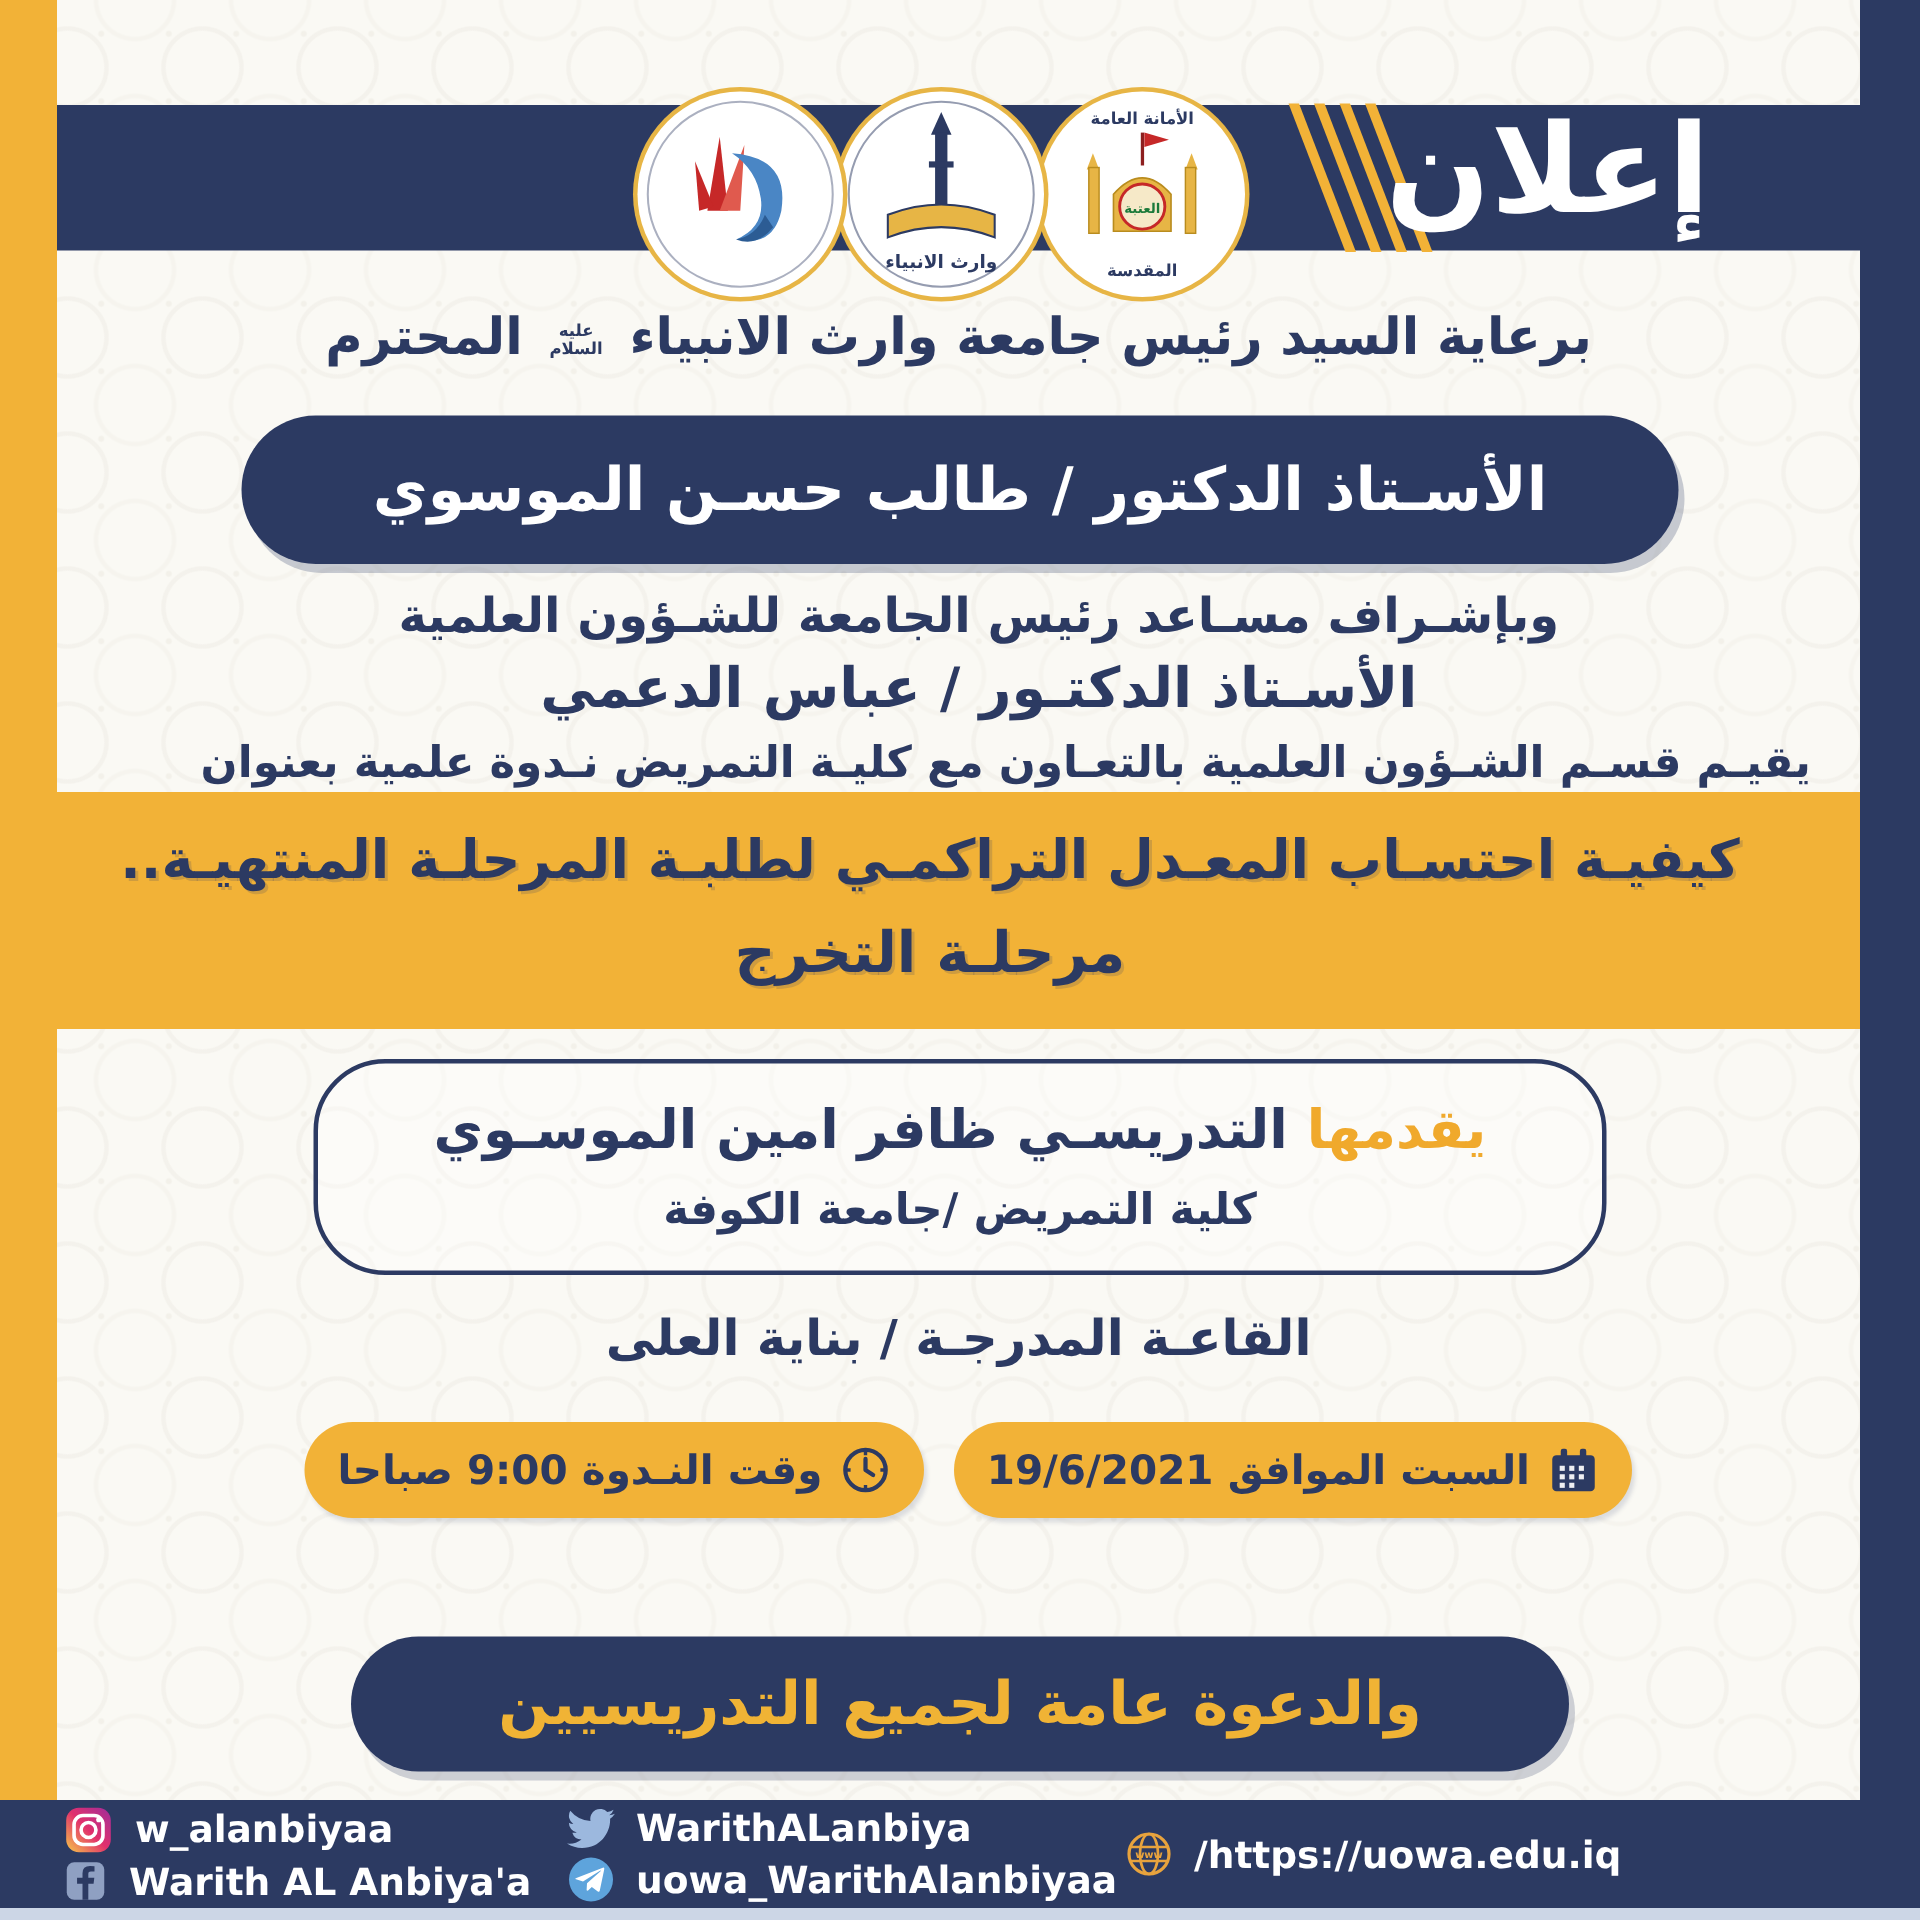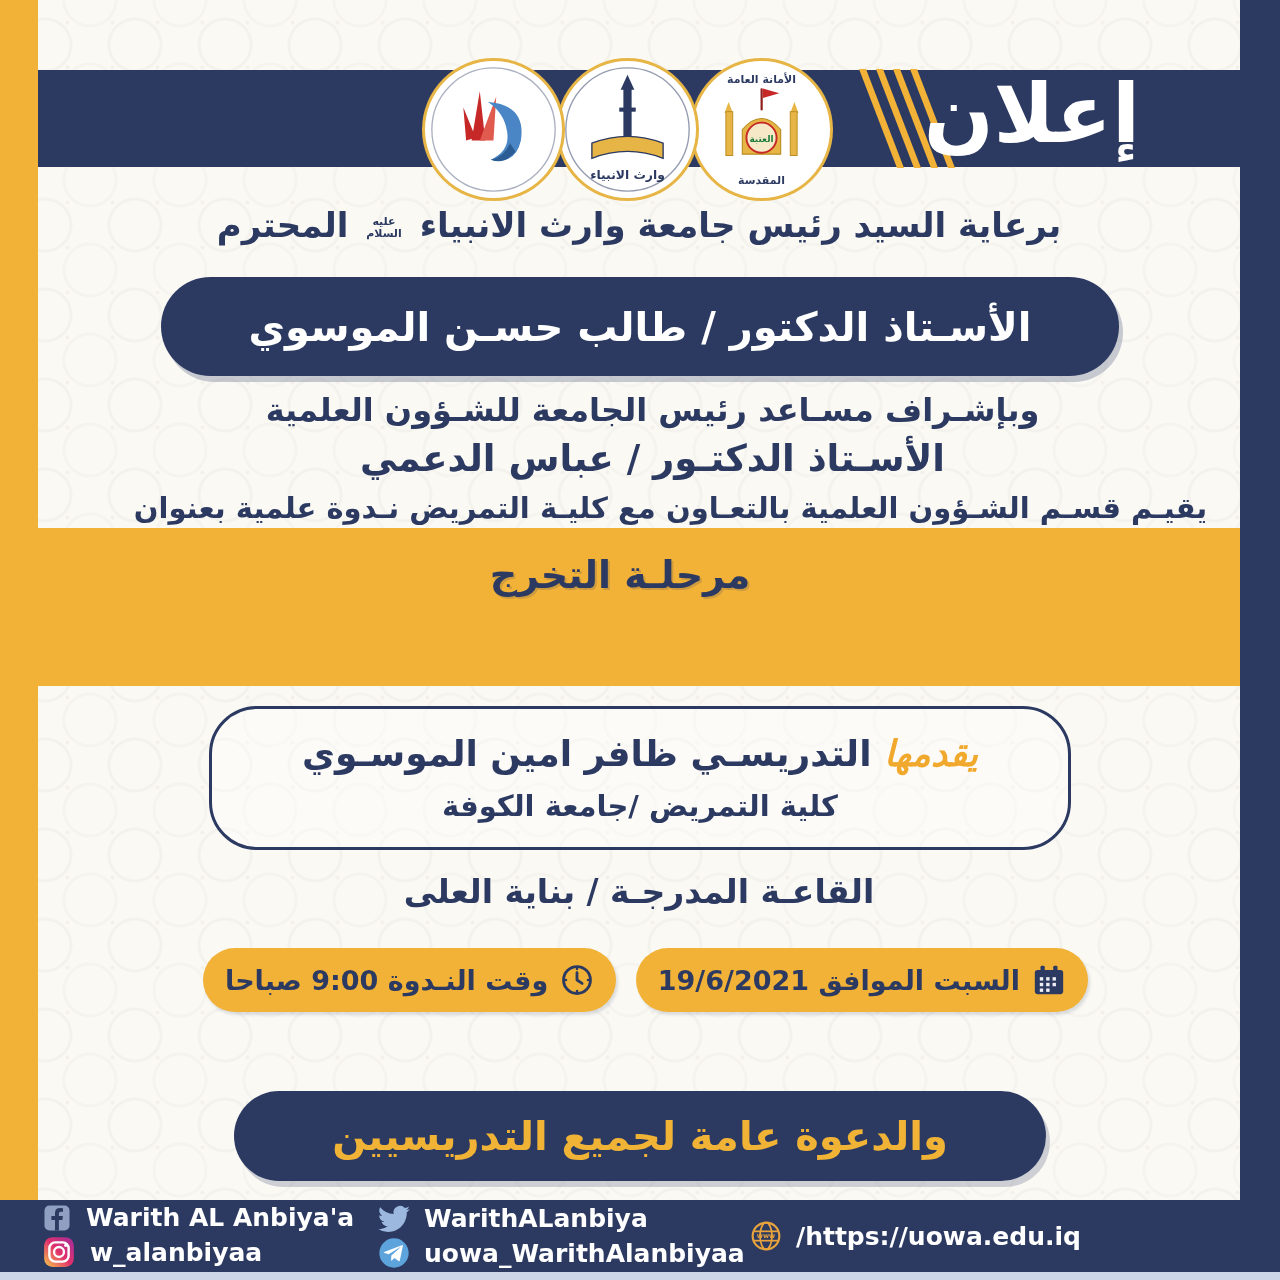--- a/index.html
+++ b/index.html
@@ -48,21 +48,21 @@
   
   .title-band{position:absolute;left:0;right:40px;top:528px;height:158px;background:#f2b237;
     text-align:center;padding-top:16px;box-sizing:border-box;}
   .title-1{font-size:36px;line-height:60px;font-weight:bold;text-shadow:2px 2px 0 rgba(44,58,98,0.18);}
   .title-2{font-size:38px;line-height:62px;font-weight:bold;text-shadow:2px 2px 0 rgba(44,58,98,0.18);text-align:center;}
   
   .presenter-card{position:absolute;top:706px;left:50%;transform:translateX(-50%);
     width:862px;height:144px;border:3px solid #2c3a62;border-radius:48px;
     text-align:center;box-sizing:border-box;padding-top:18px;background:rgba(255,255,255,0.35);}
   .presenter-line{font-size:36px;line-height:54px;font-weight:bold;}
-  .presenter-lead{color:#f0a92c;font-style:italic;}
+  .presenter-lead{color:#f0a92c;}
   .presenter-aff{font-size:29px;line-height:50px;font-weight:bold;}
   
   .venue{position:absolute;left:38px;right:40px;top:872px;text-align:center;
     font-size:33px;font-weight:bold;}
   
   .pills-row{position:absolute;left:38px;right:40px;top:948px;height:64px;
     display:flex;justify-content:space-between;padding:0 152px 0 165px;box-sizing:border-box;}
   .pill{background:#f2b237;border-radius:32px;height:64px;display:flex;align-items:center;
     gap:12px;padding:0 22px;font-size:27px;font-weight:bold;white-space:nowrap;
     box-shadow:2px 3px 3px rgba(44,58,98,0.15);text-align:center;}
@@ -157,20 +157,21 @@
     <span>الأسـتاذ الدكتور / طالب حسـن الموسوي</span>
   </div>
 
   <div class="supervision navy">
     <div class="sup-1">وبإشـراف مسـاعد رئيس الجامعة للشـؤون العلمية</div>
     <div class="sup-2">الأسـتاذ الدكتـور / عباس الدعمي</div>
     <div class="sup-3">يقيـم قسـم الشـؤون العلمية بالتعـاون مع كليـة التمريض نـدوة علمية بعنوان</div>
   </div>
 
   <div class="title-band">
+    <div class="title-1 navy">كيفيـة احتسـاب المعـدل التراكمـي لطلبـة المرحلـة المنتهيـة..</div>
     <div class="title-2 navy">مرحلـة التخرج</div>
   </div>
 
   <div class="presenter-card">
     <div class="presenter-line navy">
       <span class="presenter-lead">يقدمها</span>
       <span>التدريسـي ظافر امين الموسـوي</span>
     </div>
     <div class="presenter-aff navy">كلية التمريض /جامعة الكوفة</div>
   </div>
@@ -209,42 +210,42 @@
     </div>
   </div>
 
   <div class="cta-pill">
     <span>والدعوة عامة لجميع التدريسيين</span>
   </div>
 
   <div class="footer">
     <div class="f-col f-col-1">
       <div class="f-item">
-        <svg width="30" height="30" viewBox="0 0 24 24">
-          <rect x="2" y="2" width="20" height="20" rx="4" fill="#8fa0c2"></rect>
-          <path d="M13.5 22 L13.5 13.5 L16.3 13.5 L16.7 10.3 L13.5 10.3 L13.5 8.2 Q13.5 6.9 14.9 6.9 L16.8 6.9 L16.8 4.1 Q15.6 4 14.4 4 Q10.4 4 10.4 7.8 L10.4 10.3 L7.5 10.3 L7.5 13.5 L10.4 13.5 L10.4 22 Z" fill="#2c3a62"></path>
-        </svg>
-        <span>Warith AL Anbiya'a</span>
-      </div>
-      <div class="f-item">
         <svg width="34" height="34" viewBox="0 0 24 24">
           <defs>
             <linearGradient id="igg" x1="0" y1="1" x2="1" y2="0">
               <stop offset="0" stop-color="#f7c948"></stop>
                 <stop offset="0.5" stop-color="#e1306c"></stop>
                 <stop offset="1" stop-color="#a02d9b"></stop>
             </linearGradient>
           </defs>
           <rect x="1.5" y="1.5" width="21" height="21" rx="6" fill="url(#igg)"></rect>
           <rect x="5.2" y="5.2" width="13.6" height="13.6" rx="4.2" fill="none" stroke="#fff" stroke-width="1.7"></rect>
           <circle cx="12" cy="12" r="3.5" fill="none" stroke="#fff" stroke-width="1.7"></circle>
           <circle cx="16.8" cy="7.2" r="1.2" fill="#fff"></circle>
         </svg>
         <span>w_alanbiyaa</span>
       </div>
+      <div class="f-item">
+        <svg width="30" height="30" viewBox="0 0 24 24">
+          <rect x="2" y="2" width="20" height="20" rx="4" fill="#8fa0c2"></rect>
+          <path d="M13.5 22 L13.5 13.5 L16.3 13.5 L16.7 10.3 L13.5 10.3 L13.5 8.2 Q13.5 6.9 14.9 6.9 L16.8 6.9 L16.8 4.1 Q15.6 4 14.4 4 Q10.4 4 10.4 7.8 L10.4 10.3 L7.5 10.3 L7.5 13.5 L10.4 13.5 L10.4 22 Z" fill="#2c3a62"></path>
+        </svg>
+        <span>Warith AL Anbiya'a</span>
+      </div>
     </div>
     <div class="f-col f-col-2">
       <div class="f-item">
         <svg width="32" height="32" viewBox="0 0 24 24">
           <path fill="#9cb8de" d="M23.95 4.57a10 10 0 0 1-2.82.77 4.96 4.96 0 0 0 2.16-2.72c-.95.56-2.01.96-3.13 1.18a4.92 4.92 0 0 0-8.39 4.49A13.94 13.94 0 0 1 1.64 3.16a4.92 4.92 0 0 0 1.52 6.57 4.9 4.9 0 0 1-2.23-.61v.06a4.92 4.92 0 0 0 3.95 4.83 4.96 4.96 0 0 1-2.22.08 4.93 4.93 0 0 0 4.6 3.42A9.87 9.87 0 0 1 0 19.54a13.94 13.94 0 0 0 7.55 2.21c9.06 0 14.01-7.5 14.01-14.01 0-.21 0-.42-.02-.63a10 10 0 0 0 2.41-2.54z"></path>
         </svg>
         <span>WarithALanbiya</span>
       </div>
       <div class="f-item">
         <svg width="32" height="32" viewBox="0 0 24 24">

